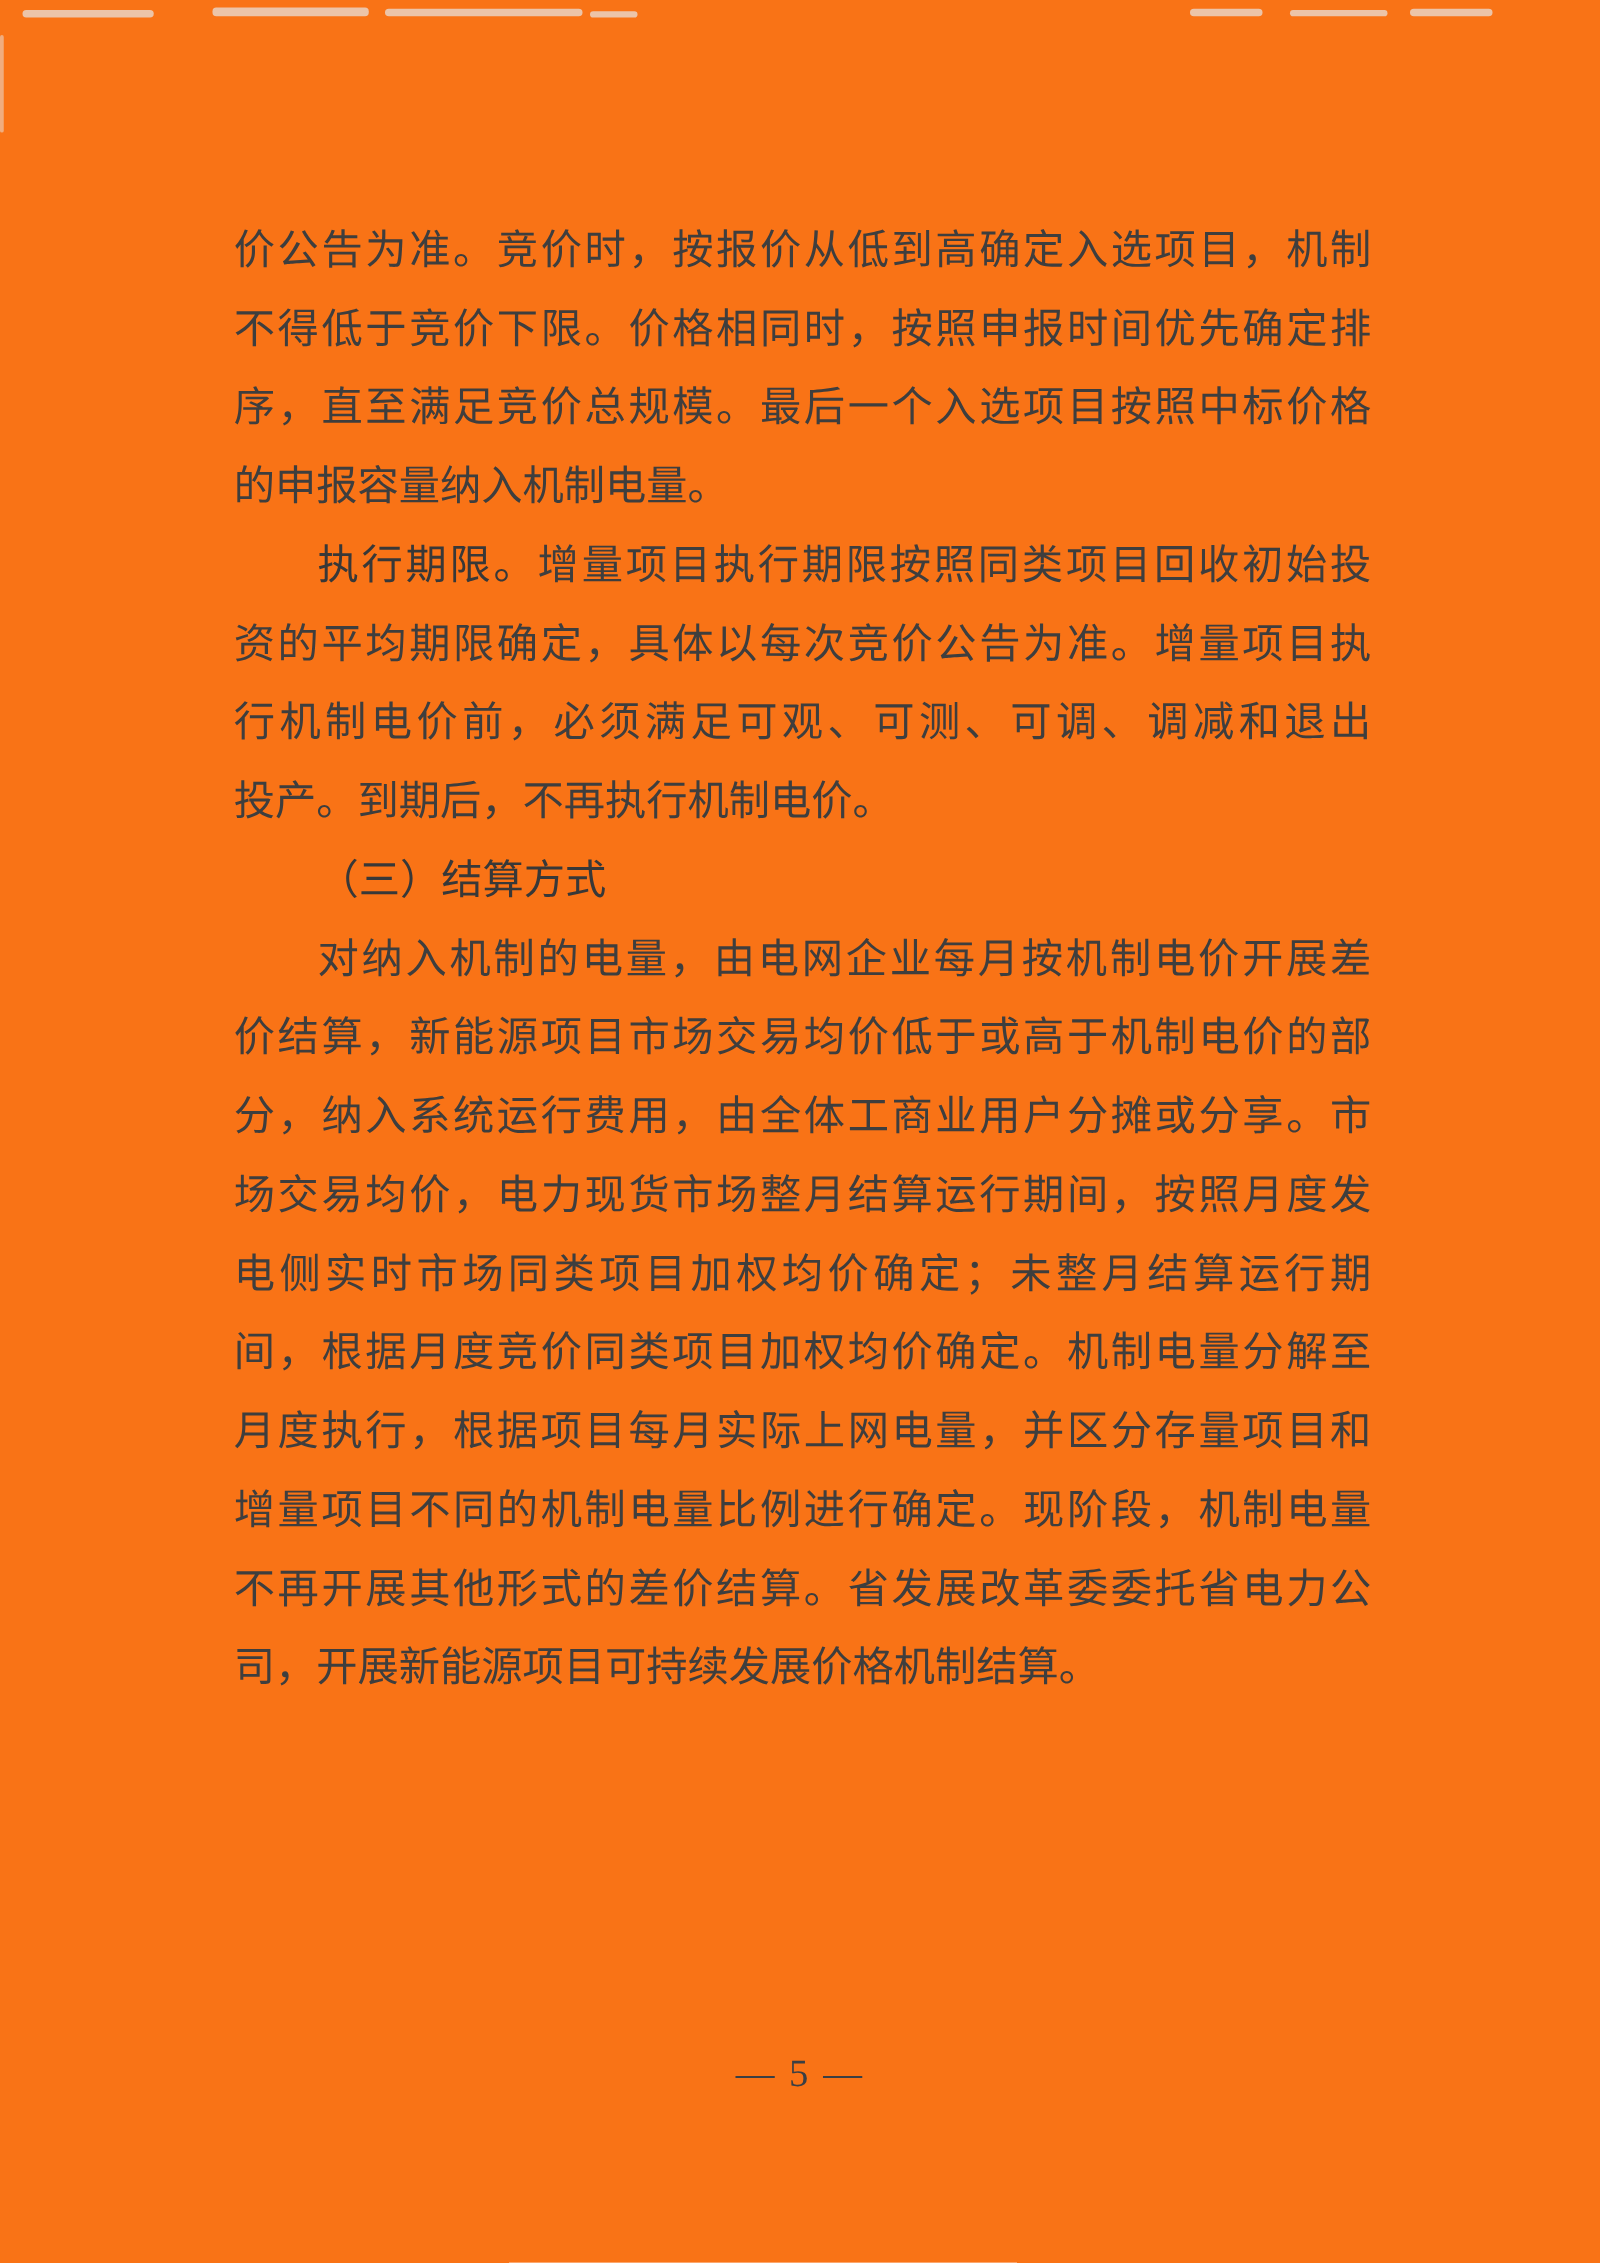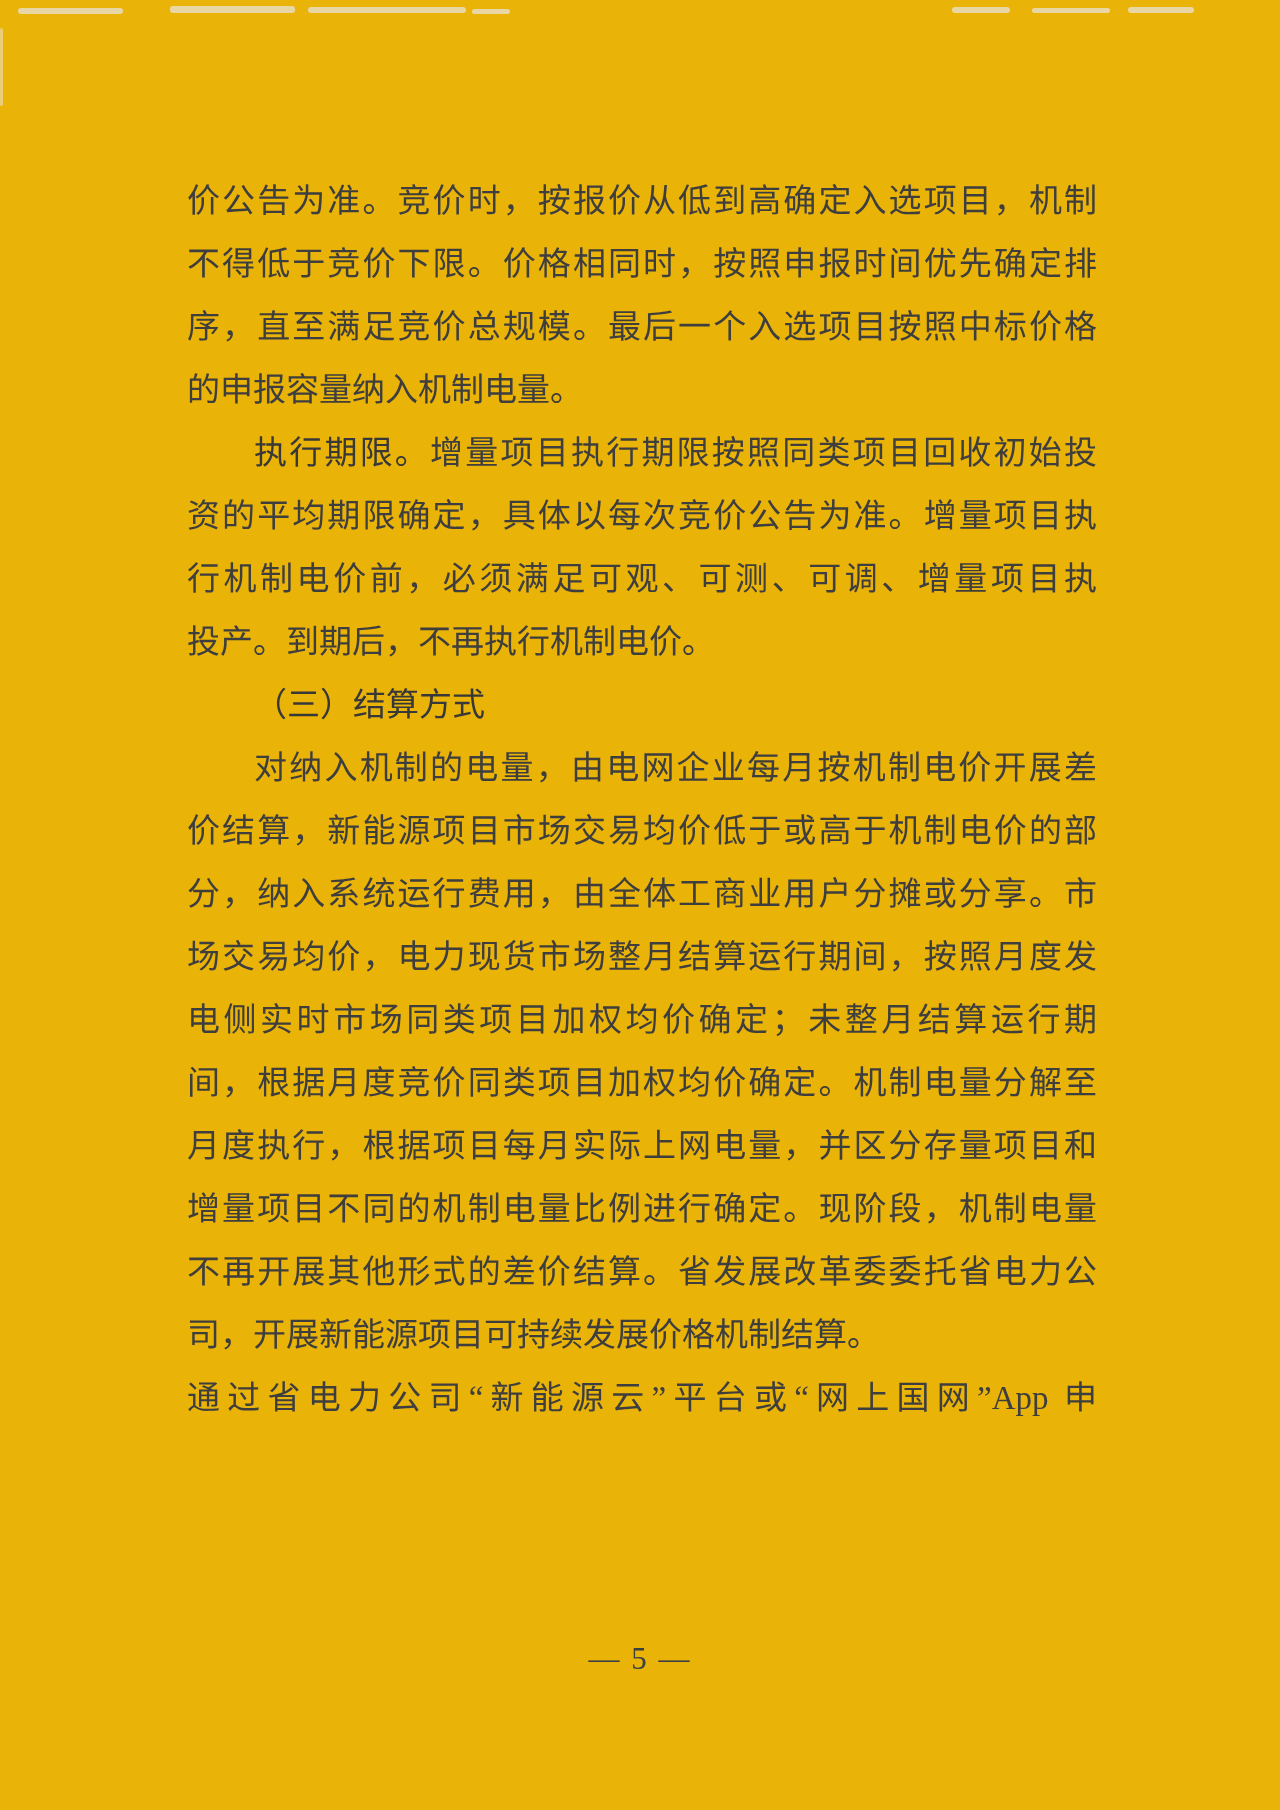--- a/index.html
+++ b/index.html
@@ -5,21 +5,21 @@
   html,body{margin:0;padding:0;}
   body{
     width:1280px;height:1810px;
     background:#ffffff;
     font-family:"Liberation Serif","DejaVu Serif",serif;
     position:relative;
     overflow:hidden;
   }
   .page{
     position:absolute;left:0;top:0;width:1280px;height:1810px;
-    background:#eab308;
+    background:#f97316;
   }
   
   .artifact{position:absolute;background:#e7e7e7;border-radius:3px;opacity:.7;}
   .a1{left:18px;top:8px;width:105px;height:6px;}
   .a2{left:170px;top:6px;width:125px;height:7px;}
   .a3{left:308px;top:7px;width:158px;height:6px;}
   .a4{left:472px;top:9px;width:38px;height:5px;}
   .a5{left:952px;top:7px;width:58px;height:6px;}
   .a6{left:1032px;top:8px;width:78px;height:5px;}
   .a7{left:1128px;top:7px;width:66px;height:6px;}
@@ -72,31 +72,30 @@
   <div class="artifact a7"></div>
   <div class="artifact a8"></div>
 
   <div class="text-block">
     <div class="line justify"><span>价公告为准。竞价时，按报价从低到高确定入选项目，机制</span></div>
     <div class="line justify"><span>不得低于竞价下限。价格相同时，按照申报时间优先确定排</span></div>
     <div class="line justify"><span>序，直至满足竞价总规模。最后一个入选项目按照中标价格</span></div>
     <div class="line left"><span>的申报容量纳入机制电量。</span></div>
     <div class="line justify indent"><span class="bold">执行期限。</span><span>增量项目执行期限按照同类项目回收初始投</span></div>
     <div class="line justify"><span>资的平均期限确定，具体以每次竞价公告为准。增量项目执</span></div>
-    <div class="line justify"><span>行机制电价前，必须满足可观、可测、可调、增量项目执</span></div>
+    <div class="line justify"><span>行机制电价前，必须满足可观、可测、可调、调减和退出</span></div>
     <div class="line left"><span>投产。到期后，不再执行机制电价。</span></div>
     <div class="line left indent"><span class="bold">（三）结算方式</span></div>
     <div class="line justify indent"><span>对纳入机制的电量，由电网企业每月按机制电价开展差</span></div>
     <div class="line justify"><span>价结算，新能源项目市场交易均价低于或高于机制电价的部</span></div>
     <div class="line justify"><span>分，纳入系统运行费用，由全体工商业用户分摊或分享。市</span></div>
     <div class="line justify"><span>场交易均价，电力现货市场整月结算运行期间，按照月度发</span></div>
     <div class="line justify"><span>电侧实时市场同类项目加权均价确定；未整月结算运行期</span></div>
     <div class="line justify"><span>间，根据月度竞价同类项目加权均价确定。机制电量分解至</span></div>
     <div class="line justify"><span>月度执行，根据项目每月实际上网电量，并区分存量项目和</span></div>
     <div class="line justify"><span>增量项目不同的机制电量比例进行确定。现阶段，机制电量</span></div>
     <div class="line justify"><span>不再开展其他形式的差价结算。省发展改革委委托省电力公</span></div>
     <div class="line left"><span>司，开展新能源项目可持续发展价格机制结算。</span></div>
-    <div class="line justify"><span>通过省电力公司“新能源云”平台或“网上国网”App 申</span></div>
   </div>
 
   <div class="footer">— 5 —</div>
 
 </div>
 
 </body></html>

